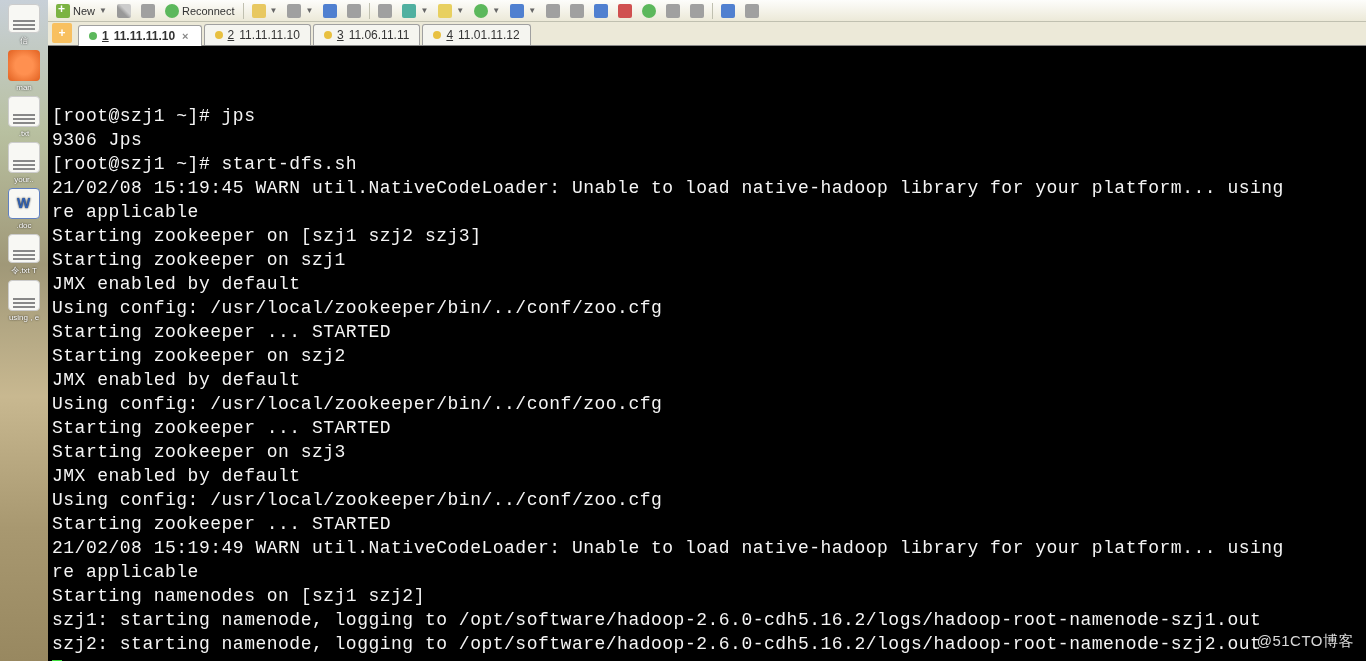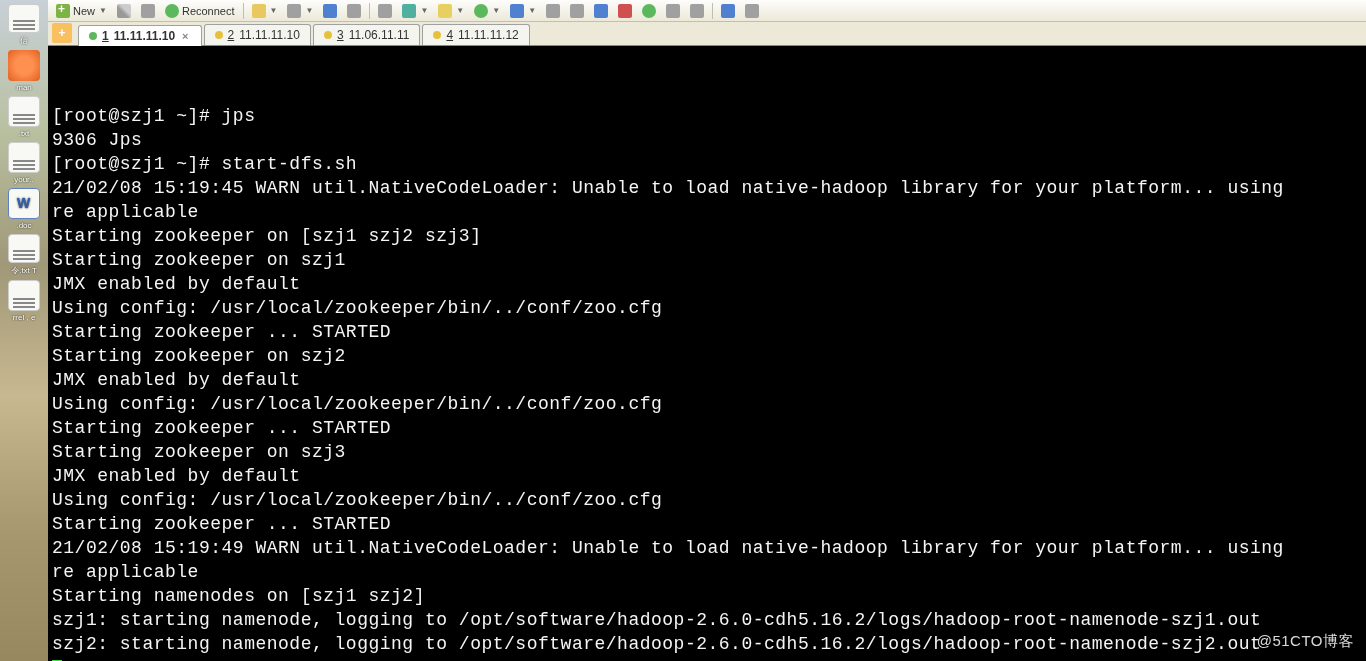--- a/index.html
+++ b/index.html
@@ -189,21 +189,21 @@
       <div class="desktop-icon">
         <div class="ic ic-doc"></div>
         <div>.doc</div>
       </div>
       <div class="desktop-icon">
         <div class="ic ic-txt"></div>
         <div>令.txt T</div>
       </div>
       <div class="desktop-icon">
         <div class="ic ic-txt"></div>
-        <div>rrel , e</div>
+        <div>using , e</div>
       </div>
     </div>
 </div>
 
 <div class="app-window">
 
   <div class="toolbar">
     <div class="tb-btn">
       <span class="tb-ico ico-plus"></span>
       <span>New</span>
@@ -299,21 +299,21 @@
           <span> 11.11.11.10</span>
         </div>
         <div class="tab">
           <span class="tab-dot dot-yellow"></span>
           <span class="tab-num">3</span>
           <span> 11.06.11.11</span>
         </div>
         <div class="tab">
           <span class="tab-dot dot-yellow"></span>
           <span class="tab-num">4</span>
-          <span> 11.11.11.12</span>
+          <span> 11.01.11.12</span>
         </div>
       </div>
   </div>
 
   <div class="terminal">
     <div id="terminal-lines" style="display: inline;"><div class="term-line">[root@szj1 ~]# jps</div><div class="term-line">9306 Jps</div><div class="term-line">[root@szj1 ~]# start-dfs.sh</div><div class="term-line">21/02/08 15:19:45 WARN util.NativeCodeLoader: Unable to load native-hadoop library for your platform... using </div><div class="term-line">re applicable</div><div class="term-line">Starting zookeeper on [szj1 szj2 szj3]</div><div class="term-line">Starting zookeeper on szj1</div><div class="term-line">JMX enabled by default</div><div class="term-line">Using config: /usr/local/zookeeper/bin/../conf/zoo.cfg</div><div class="term-line">Starting zookeeper ... STARTED</div><div class="term-line">Starting zookeeper on szj2</div><div class="term-line">JMX enabled by default</div><div class="term-line">Using config: /usr/local/zookeeper/bin/../conf/zoo.cfg</div><div class="term-line">Starting zookeeper ... STARTED</div><div class="term-line">Starting zookeeper on szj3</div><div class="term-line">JMX enabled by default</div><div class="term-line">Using config: /usr/local/zookeeper/bin/../conf/zoo.cfg</div><div class="term-line">Starting zookeeper ... STARTED</div><div class="term-line">21/02/08 15:19:49 WARN util.NativeCodeLoader: Unable to load native-hadoop library for your platform... using </div><div class="term-line">re applicable</div><div class="term-line">Starting namenodes on [szj1 szj2]</div><div class="term-line">szj1: starting namenode, logging to /opt/software/hadoop-2.6.0-cdh5.16.2/logs/hadoop-root-namenode-szj1.out</div><div class="term-line" style="display: block;">szj2: starting namenode, logging to /opt/software/hadoop-2.6.0-cdh5.16.2/logs/hadoop-root-namenode-szj2.out</div></div><span class="cursor"></span>
     <div class="watermark">@51CTO博客</div>
   </div>
 
 </div>

